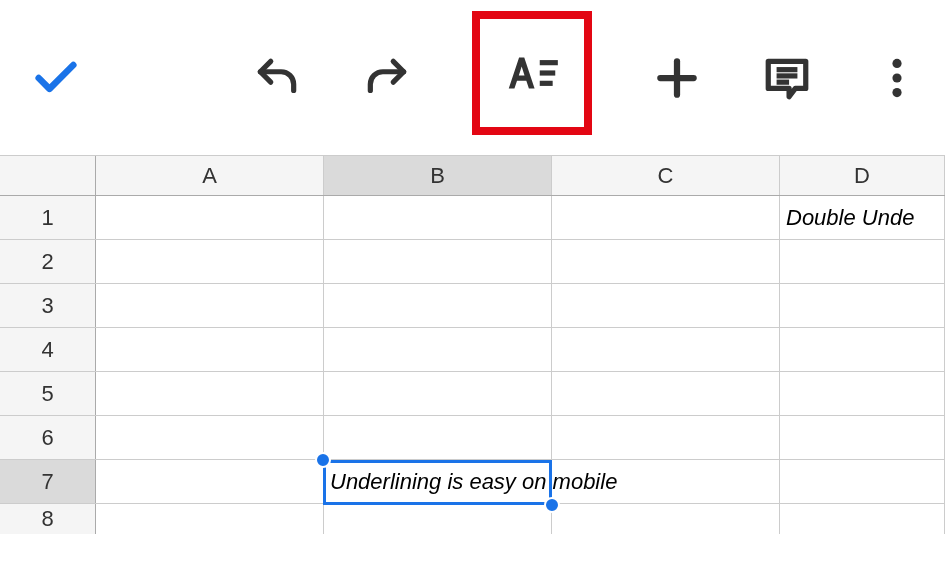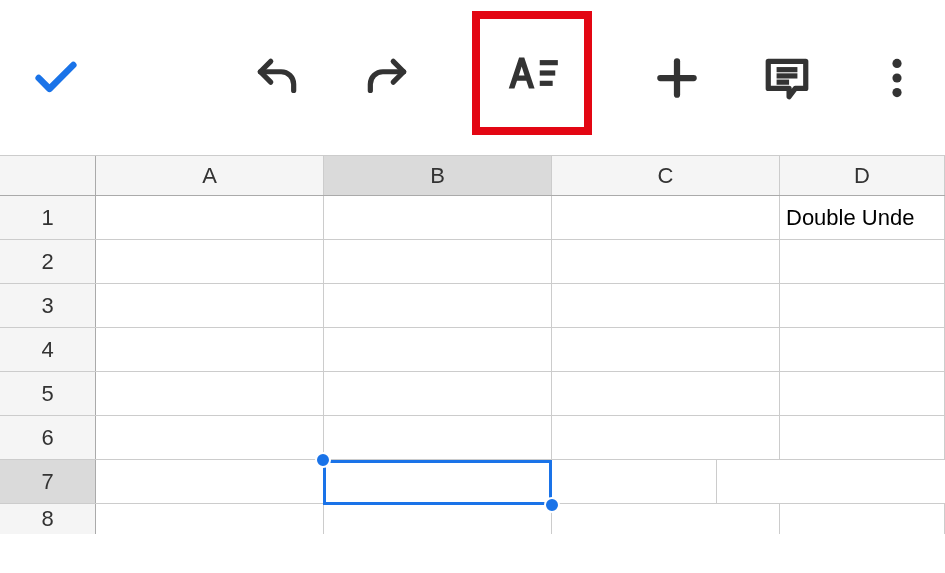--- a/index.html
+++ b/index.html
@@ -86,20 +86,21 @@
     .cell {
       border-right: 1px solid #ccc;
       display: flex;
       align-items: center;
       padding-left: 6px;
       font-size: 22px;
       color: #000;
       position: relative;
       white-space: nowrap;
       overflow: visible;
+      font-style: italic;
     }
     .cell .overflow-text {
       position: absolute;
       left: 6px;
       top: 50%;
       transform: translateY(-50%);
       white-space: nowrap;
       z-index: 5;
     }
     .selection-box {
@@ -222,20 +223,23 @@
   <div class="row">
     <div class="row-header">6</div>
     <div class="cell col-A"></div>
     <div class="cell col-B"></div>
     <div class="cell col-C"></div>
     <div class="cell col-D"></div>
   </div>
   <div class="row">
     <div class="row-header selected">7</div>
     <div class="cell col-A"></div>
+    <div class="cell col-B">
+        <span class="overflow-text">Underlining is easy on mobile</span>
+      </div>
     <div class="cell col-C"></div>
     <div class="cell col-D"></div>
   </div>
   <div class="row" style="height:30px;border-bottom:none">
     <div class="row-header">8</div>
     <div class="cell col-A"></div>
     <div class="cell col-B"></div>
     <div class="cell col-C"></div>
     <div class="cell col-D"></div>
   </div>

